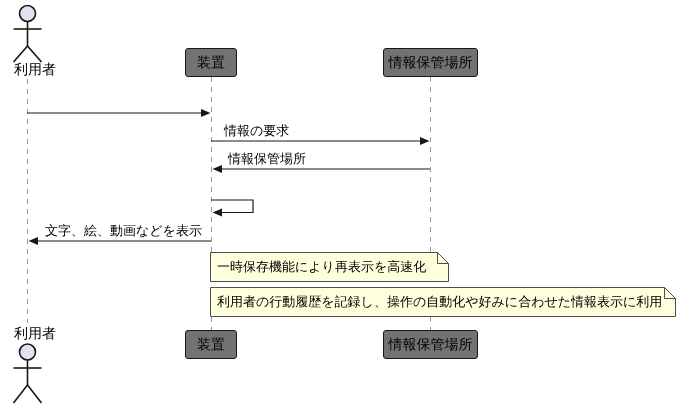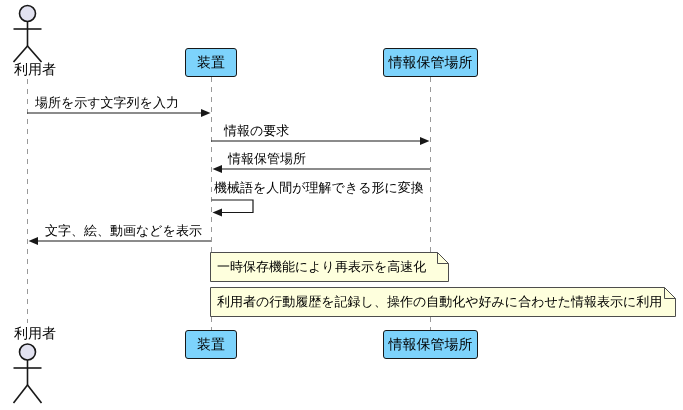--- a/index.html
+++ b/index.html
@@ -16,21 +16,21 @@
     overflow: hidden;
   }
   .layer-svg {
     position: absolute;
     left: 0; top: 0;
     width: 683px; height: 410px;
     z-index: 1;
   }
   .participant {
     position: absolute;
-    background: #7dd3fc;
+    background: #737373;
     border: 1.5px solid #181818;
     border-radius: 3px;
     display: flex;
     align-items: center;
     justify-content: center;
     font-size: 14px;
     color: #000;
     z-index: 2;
     box-sizing: border-box;
     white-space: nowrap;
@@ -125,24 +125,22 @@
 
   <div class="actor-label" style="left:0; top:61;  left:0px; top:61px;">利用者</div>
   <div class="actor-label" style="left:0px; top:325px;">利用者</div>
 
   <div class="participant" style="left:185px; top:48px; width:52px; height:29px;">装置</div>
   <div class="participant" style="left:383px; top:48px; width:95px; height:29px;">情報保管場所</div>
 
   <div class="participant" style="left:185px; top:330px; width:52px; height:29px;">装置</div>
   <div class="participant" style="left:383px; top:330px; width:95px; height:29px;">情報保管場所</div>
 
-  <div class="msg-label" style="left:35px; top:95px;">場所を示す文字列を入力</div>
   <div class="msg-label" style="left:224px; top:123px;">情報の要求</div>
   <div class="msg-label" style="left:228px; top:151px;">情報保管場所</div>
-  <div class="msg-label" style="left:214px; top:180px;">機械語を人間が理解できる形に変換</div>
   <div class="msg-label" style="left:45px; top:223px;">文字、絵、動画などを表示</div>
 
   <div class="note" style="left:210px; top:252px; width:239px; height:30px;">
     <svg width="239" height="30" viewBox="0 0 239 30">
       <polygon points="0.5,0.5 227.5,0.5 238.5,11.5 238.5,29.5 0.5,29.5" fill="#FEFFDD" stroke="#4d4d4d" stroke-width="1"></polygon>
       <polyline points="227.5,0.5 227.5,11.5 238.5,11.5" fill="none" stroke="#4d4d4d" stroke-width="1"></polyline>
     </svg>
     <span class="note-text">一時保存機能により再表示を高速化</span>
   </div>
 

